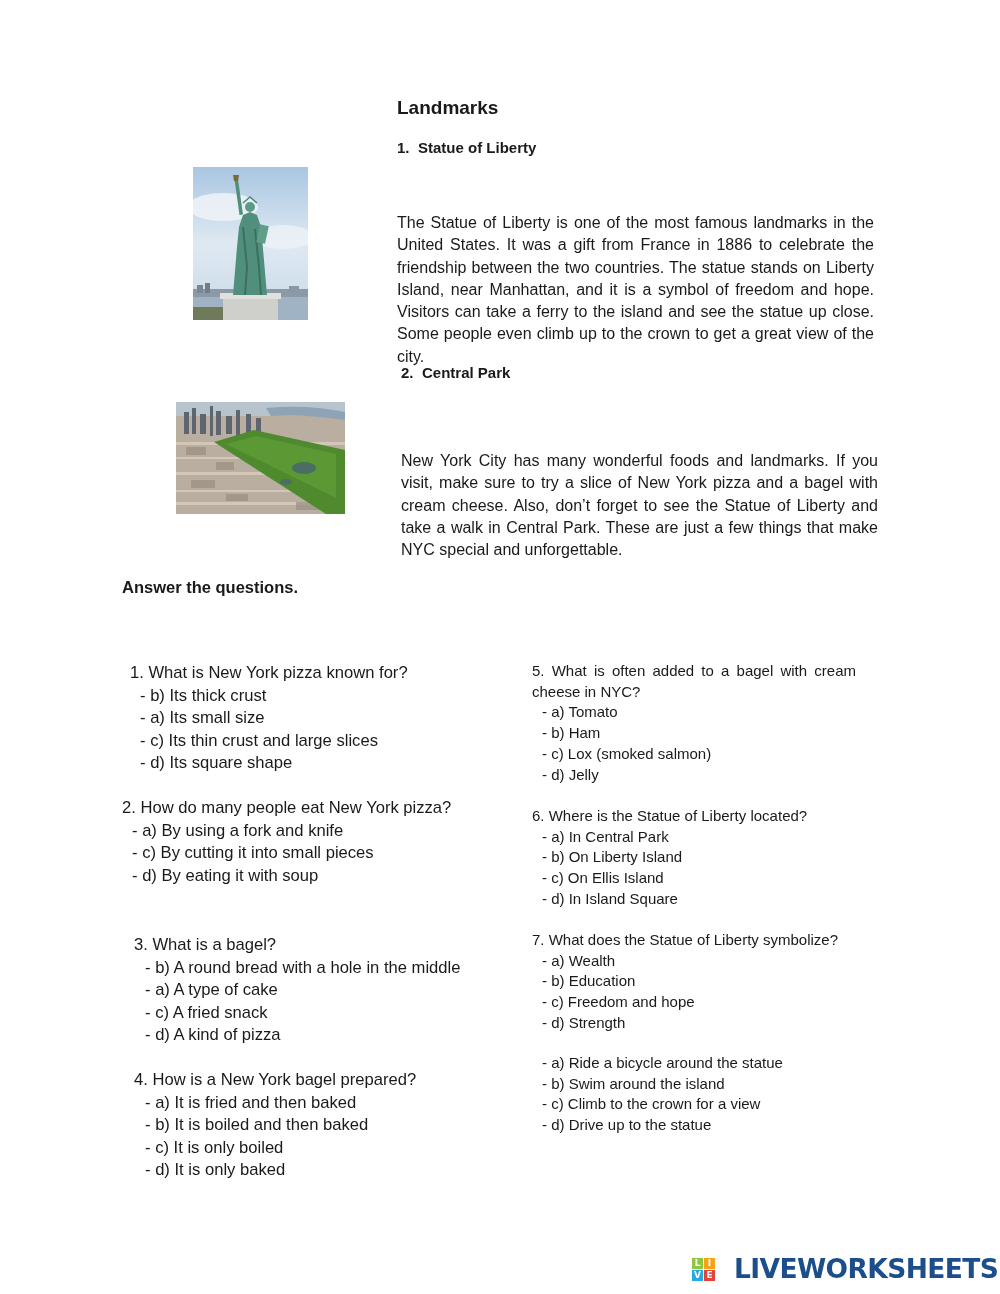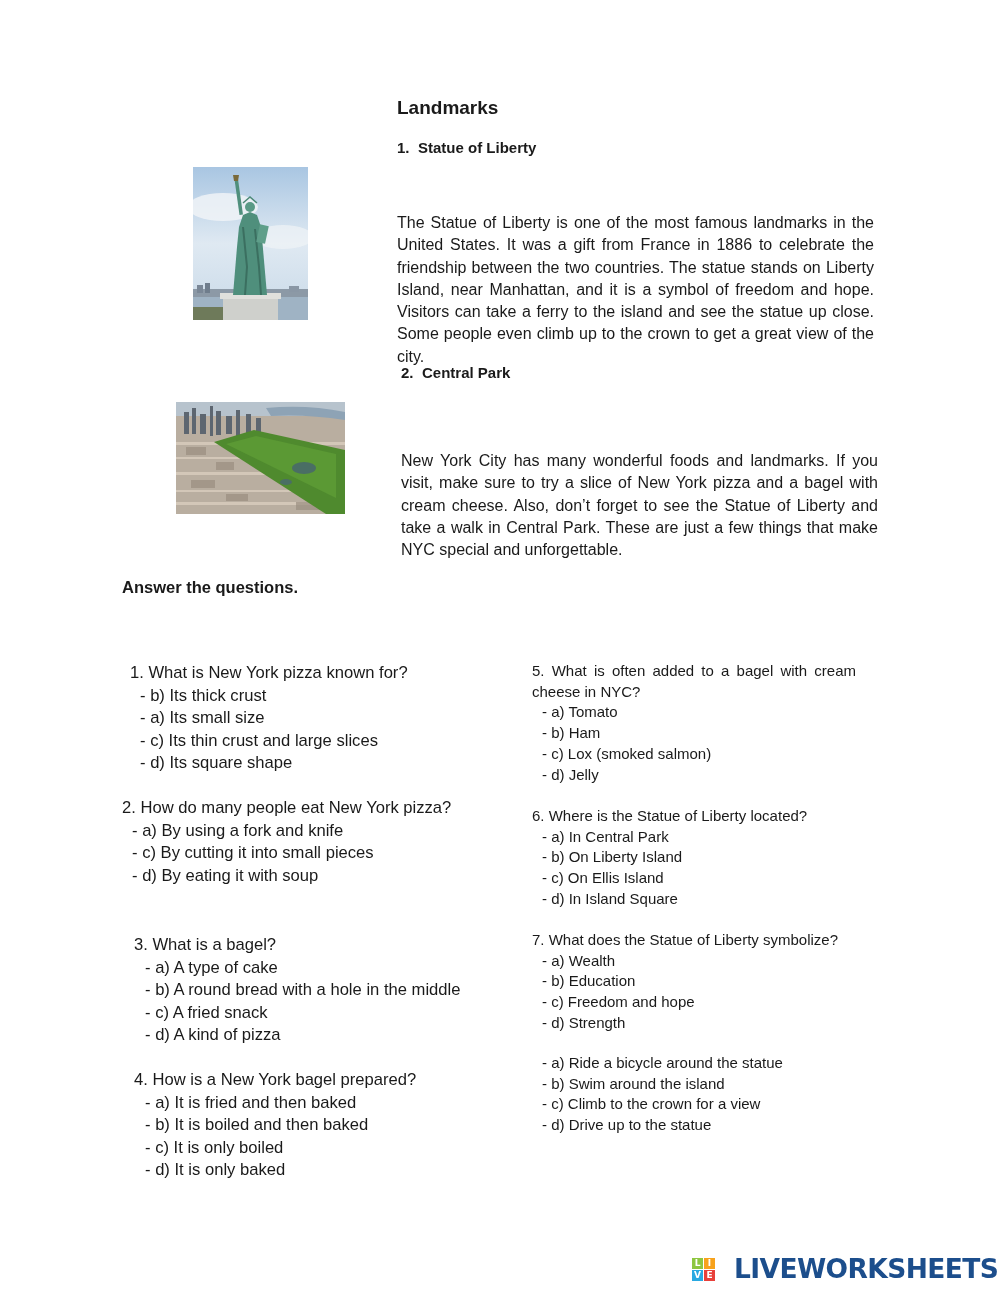--- a/index.html
+++ b/index.html
@@ -132,22 +132,22 @@
   <div style="padding-left:10px;">
     <div class="opt">- a) By using a fork and knife</div>
     <div class="opt">- c) By cutting it into small pieces</div>
     <div class="opt">- d) By eating it with soup</div>
   </div>
 </div>
 
 <div class="abs q-left" style="left:134px; top:934px;">
   <div>3. What is a bagel?</div>
   <div style="padding-left:11px;">
+    <div class="opt">- b) A round bread with a hole in the middle</div>
     <div class="opt">- a) A type of cake</div>
-    <div class="opt">- b) A round bread with a hole in the middle</div>
     <div class="opt">- c) A fried snack</div>
     <div class="opt">- d) A kind of pizza</div>
   </div>
 </div>
 
 <div class="abs q-left" style="left:134px; top:1069px;">
   <div>4. How is a New York bagel prepared?</div>
   <div style="padding-left:11px;">
     <div class="opt">- a) It is fried and then baked</div>
     <div class="opt">- b) It is boiled and then baked</div>

